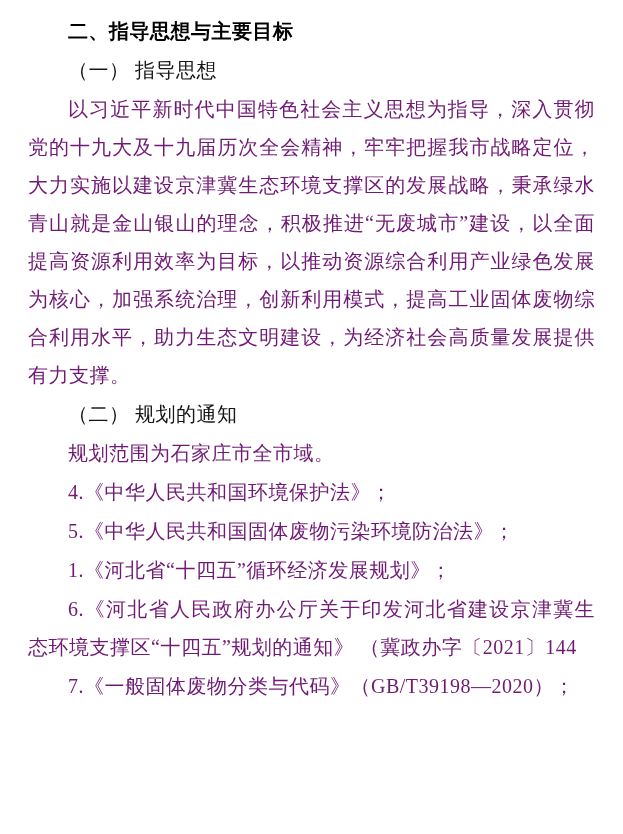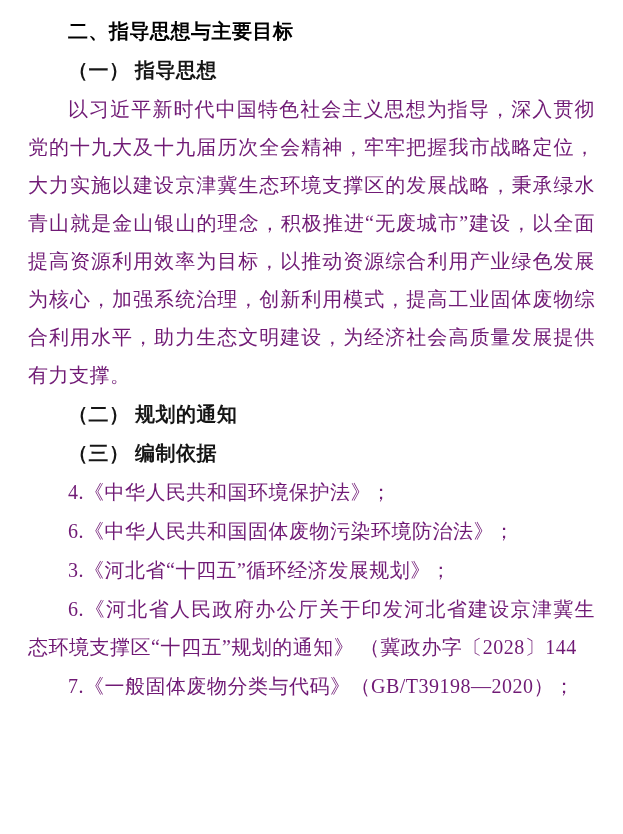--- a/index.html
+++ b/index.html
@@ -28,47 +28,46 @@
     letter-spacing: 0.5px;
     word-break: break-all;
   }
   .doc-heading {
     font-family: "Liberation Sans", "DejaVu Sans", sans-serif;
     font-weight: 700;
     color: #000000;
   }
   .sub-heading {
     color: #161616;
-    font-weight: bold;
   }
   .body-par, .list-item {
     color: #701a75;
   }
 </style>
 </head>
 <body>
 
 <div class="page">
 
   <p class="doc-heading">二、指导思想与主要目标</p>
 
   <p class="sub-heading">（一） 指导思想</p>
 
   <p class="body-par">以习近平新时代中国特色社会主义思想为指导，深入贯彻党的十九大及十九届历次全会精神，牢牢把握我市战略定位，大力实施以建设京津冀生态环境支撑区的发展战略，秉承绿水青山就是金山银山的理念，积极推进“无废城市”建设，以全面提高资源利用效率为目标，以推动资源综合利用产业绿色发展为核心，加强系统治理，创新利用模式，提高工业固体废物综合利用水平，助力生态文明建设，为经济社会高质量发展提供有力支撑。</p>
 
   <p class="sub-heading">（二） 规划的通知</p>
 
+  <p class="body-par">规划范围为石家庄市全市域。</p>
 
-  <p class="sub-heading">（三） 编制依据</p>
 
   <p class="list-item">4.《中华人民共和国环境保护法》；</p>
 
-  <p class="list-item">6.《中华人民共和国固体废物污染环境防治法》；</p>
+  <p class="list-item">5.《中华人民共和国固体废物污染环境防治法》；</p>
 
 
-  <p class="list-item">3.《河北省“十四五”循环经济发展规划》；</p>
+  <p class="list-item">1.《河北省“十四五”循环经济发展规划》；</p>
 
 
-  <p class="list-item">6.《河北省人民政府办公厅关于印发河北省建设京津冀生态环境支撑区“十四五”规划的通知》 （冀政办字〔2028〕144</p>
+  <p class="list-item">6.《河北省人民政府办公厅关于印发河北省建设京津冀生态环境支撑区“十四五”规划的通知》 （冀政办字〔2021〕144</p>
 
   <p class="list-item">7.《一般固体废物分类与代码》（GB/T39198—2020）；</p>
 
 </div>
 
 </body></html>

